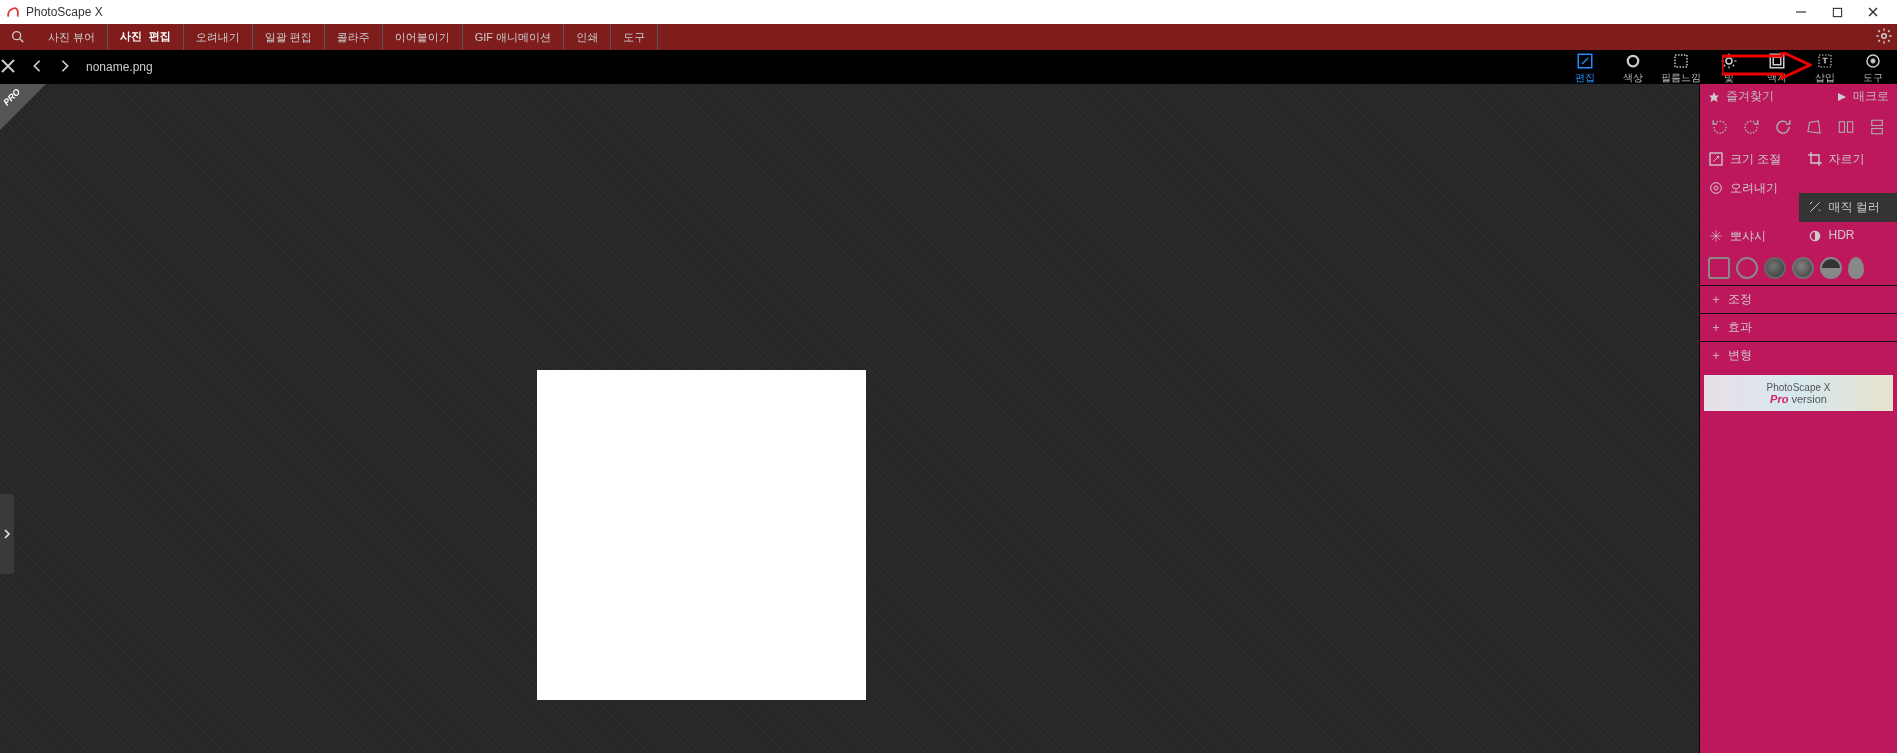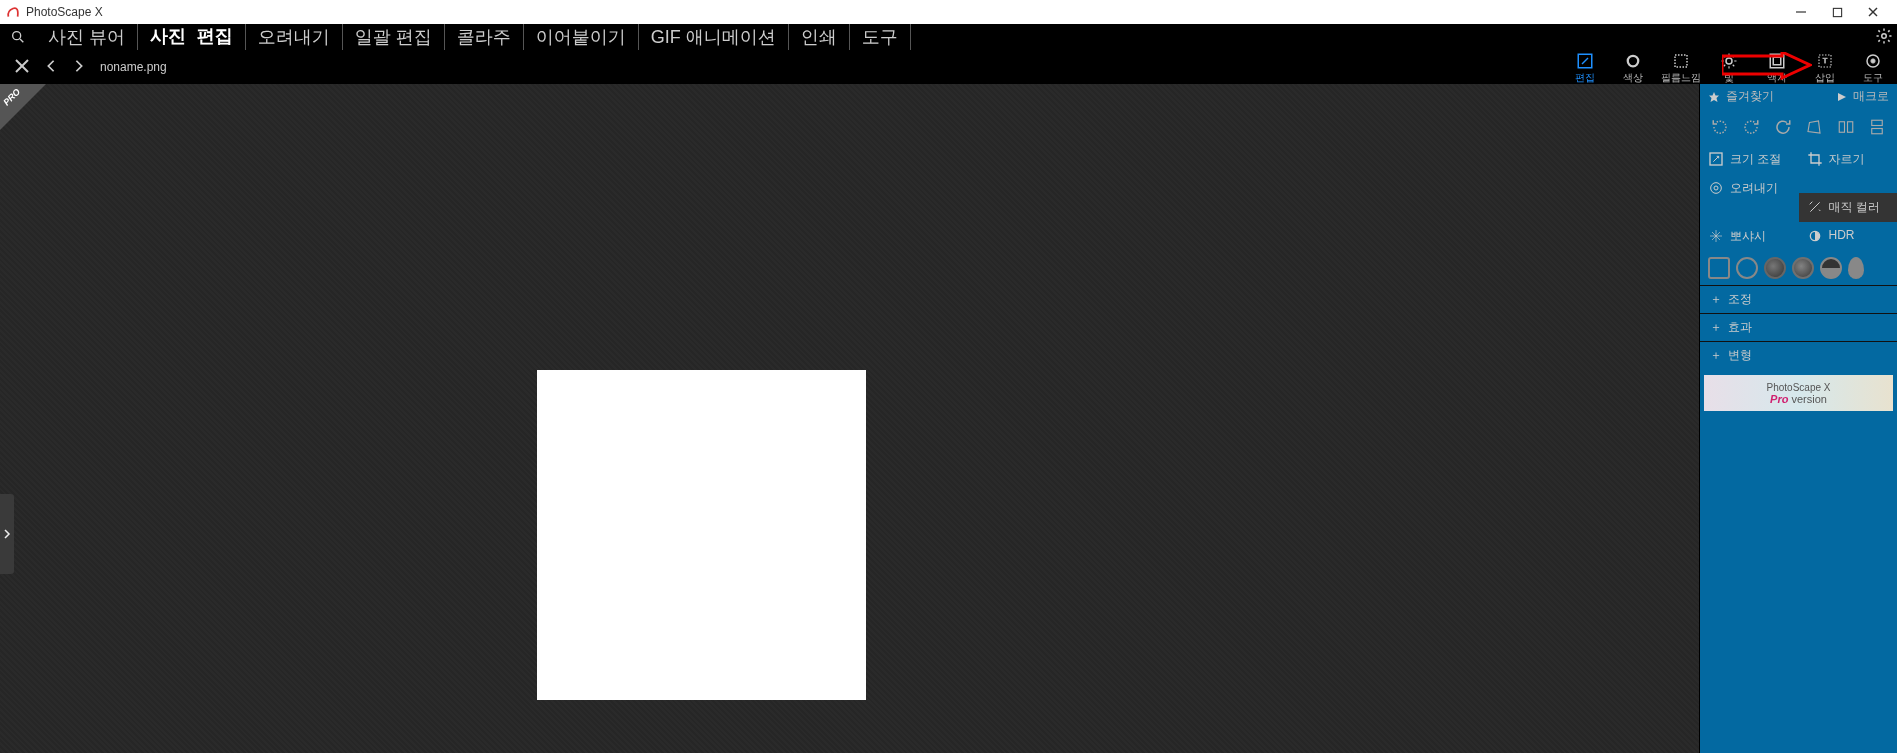--- a/index.html
+++ b/index.html
@@ -5,47 +5,47 @@
 * { margin: 0; padding: 0; box-sizing: border-box; font-family: "Malgun Gothic", sans-serif; user-select: none; }
 body { width: 1897px; height: 753px; background: #1a1a1a; overflow: hidden; display: flex; flex-direction: column; }
 
 
 .titlebar { height: 24px; background: #fff; display: flex; align-items: center; padding: 0 6px; font-size: 12px; color: #333; }
 .titlebar .logo { width: 14px; height: 14px; margin-right: 6px; }
 .titlebar .spacer { flex: 1; }
 .titlebar .winbtn { width: 36px; height: 24px; display: flex; align-items: center; justify-content: center; color: #444; }
 
 
-.menubar { height: 26px; background: #000000; display: flex; align-items: center; color: #ccc; font-size: 18px; position: relative; }
+.menubar { height: 26px; background: #7f1d1d; display: flex; align-items: center; color: #ccc; font-size: 11px; position: relative; }
 .menubar .search { width: 36px; display: flex; justify-content: center; }
 .menubar .item { padding: 0 12px; line-height: 26px; border-right: 1px solid #555; }
 .menubar .item.active { color: #fff; font-weight: bold; font-family: Liberation Mono, monospace; }
 .menubar .gear { position: absolute; right: 4px; top: 3px; color: #ccc; }
 
 
-.subbar { height: 34px; background: #000; display: flex; align-items: center; color: #aaa; padding-left: 14px; gap: 14px; font-size: 12px; }
+.subbar { height: 34px; background: #000; display: flex; align-items: center; color: #aaa; gap: 14px; font-size: 12px; }
 .subbar svg { stroke: #aaa; }
 .subbar .filename { color: #ccc; }
 .subbar .spacer { flex: 1; }
 .subbar .rtabs { display: flex; align-items: flex-start; height: 34px; }
 .rtab { width: 48px; height: 34px; display: flex; flex-direction: column; align-items: center; justify-content: flex-start; padding-top: 2px; color: #bbb; font-size: 10px; gap: 1px; position: relative; }
 .rtab.active { color: #1e90ff; }
 .rtab .ic { width: 20px; height: 18px; display: flex; align-items: center; justify-content: center; }
 
 
 .main { flex: 1; display: flex; position: relative; }
 .canvas-area { flex: 1; position: relative; background: #252525;
   background-image: repeating-linear-gradient(45deg, #262626 0 2px, #2a2a2a 2px 4px); }
 .canvas { position: absolute; top: 286px; left: 537px; width: 329px; height: 330px; background: #fff; }
 .pro-corner { position: absolute; top: 0; left: 0; width: 0; height: 0; border-top: 46px solid #555; border-right: 46px solid transparent; }
 .pro-text { position: absolute; top: 8px; left: 2px; transform: rotate(-45deg); font-size: 9px; font-weight: bold; color: #fff; font-style: italic; }
 .side-handle { position: absolute; left: 0; top: 410px; width: 14px; height: 80px; background: #3a3a3a; display: flex; align-items: center; justify-content: center; color: #eee; border-radius: 0 3px 3px 0; }
 
 
-.rpanel { width: 198px; background: #0369a1; color: #ccc; font-size: 12px; display: flex; flex-direction: column; border-left: 1px solid #000; }
+.rpanel { width: 198px; background: #be185d; color: #ccc; font-size: 12px; display: flex; flex-direction: column; border-left: 1px solid #000; }
 .rrow { display: flex; align-items: center; gap: 6px; padding: 4px 8px; }
 .rrow.split { justify-content: space-between; }
 .fav { display: flex; align-items: center; gap: 6px; color: #bbb; }
 .iconrow { display: flex; justify-content: space-between; padding: 6px 8px; }
 .iconrow .ib { width: 24px; height: 24px; display: flex; align-items: center; justify-content: center; color: #aaa; }
 .grid2 { display: grid; grid-template-columns: 1fr 1fr; }
 .cell { display: flex; align-items: flex-start; gap: 6px; padding: 6px 8px; color: #ccc; }
 .cell .cic { width: 16px; height: 16px; display: flex; align-items: center; justify-content: center; color: #ccc; }
 .cell.hi { background: #343434; margin-top: 19px; }
 .shaperow { display: flex; gap: 6px; padding: 6px 8px; }

